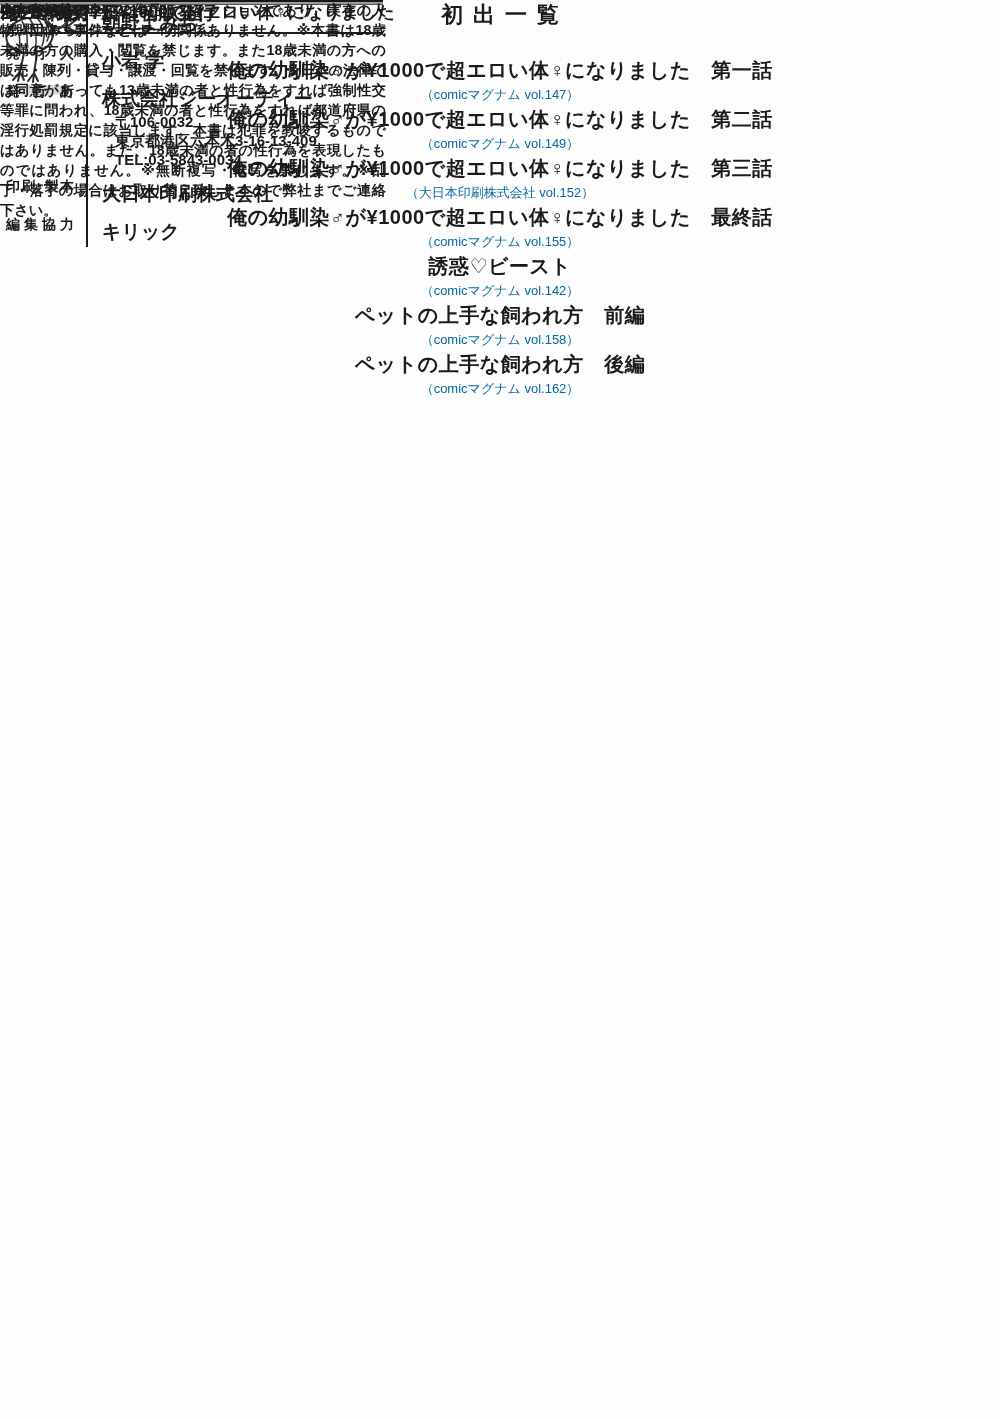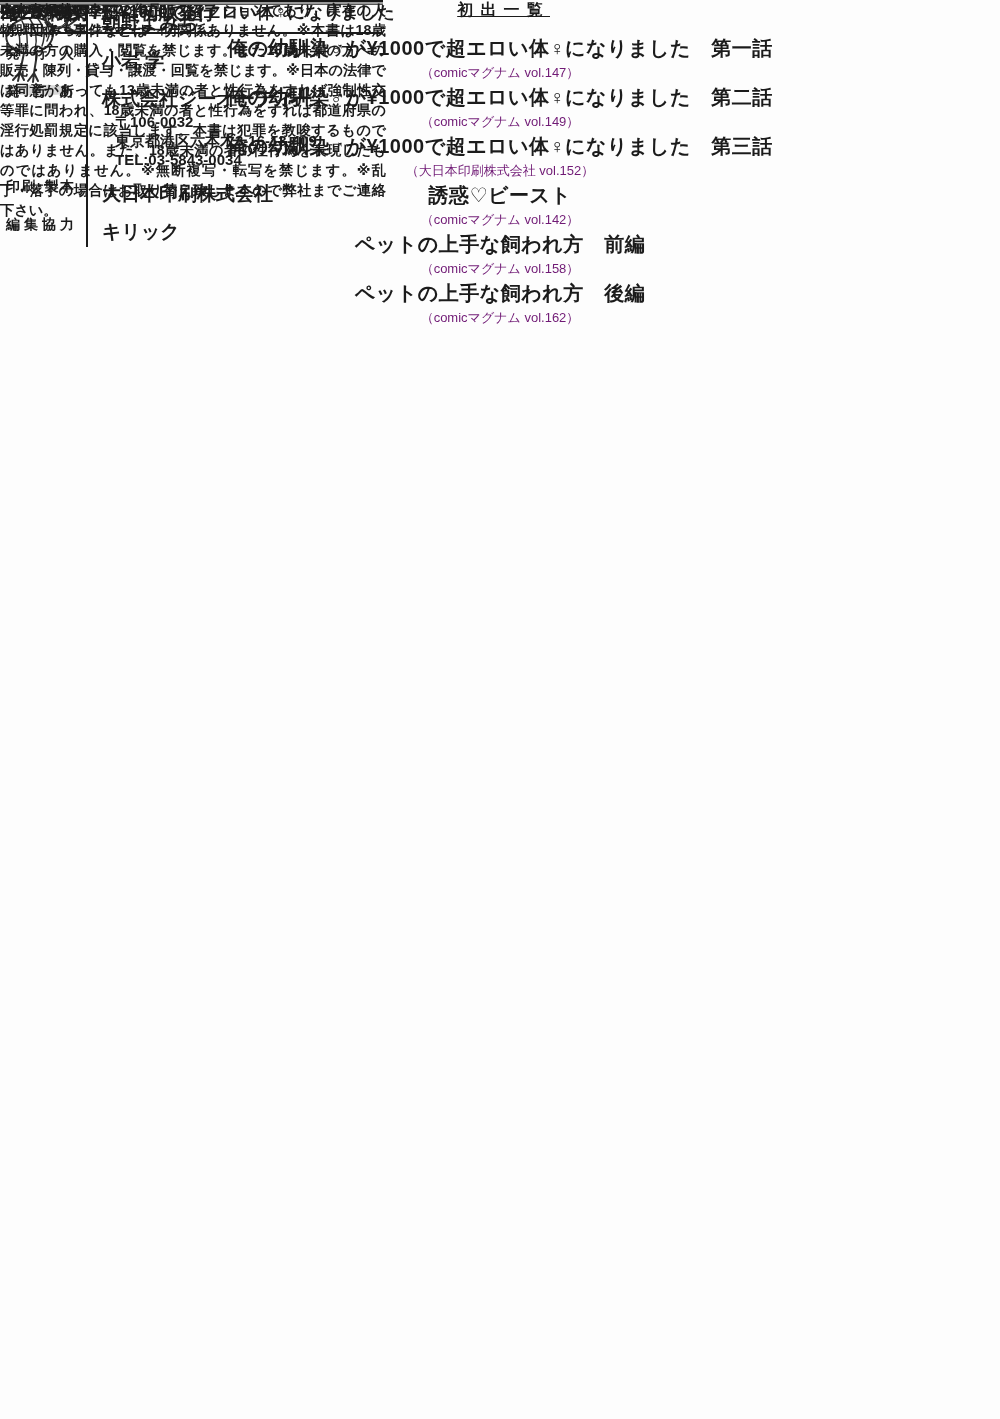--- a/index.html
+++ b/index.html
@@ -9,27 +9,26 @@
     font-family:"Liberation Sans","DejaVu Sans",sans-serif;
     color:#1b1b1b;
     position:relative;
     overflow:hidden;
   }
   .page{position:absolute;inset:0;}
 
   
   .pub-section{position:absolute;left:0;top:146;width:1000px;text-align:center;}
   .pub-heading{
-    font-size:16px;font-weight:700;letter-spacing:0.45em;padding-left:0.45em;
-    margin:0 0 14px 0;
-    text-decoration:underline;
+    font-size:22px;font-weight:700;letter-spacing:0.45em;padding-left:0.45em;
+    margin:0 0 27px 0;
   }
   .pub-entry{margin:0;}
   .entry-title{font-size:20px;font-weight:700;line-height:27px;letter-spacing:0.5px;}
-  .entry-source{font-size:13px;font-weight:500;line-height:22px;color:#701a75;}
+  .entry-source{font-size:13px;font-weight:500;line-height:22px;color:#0369a1;}
 
   
   .logo-wrap{position:absolute;left:244;top:779;width:92px;height:98px;}
   .imprint{position:absolute;left:330;top:819;font-size:15px;font-weight:700;letter-spacing:1px;}
   .book-title{
     position:absolute;left:310;top:847;width:383px;
     font-size:17.5px;font-weight:700;white-space:nowrap;
     padding-bottom:8px;border-bottom:2.5px solid #1b1b1b;
   }
   .print-date{position:absolute;left:310;top:888;font-size:19px;font-weight:700;}
@@ -74,20 +73,24 @@
     <div class="pub-entry">
       <div class="entry-title">俺の幼馴染♂が¥1000で超エロい体♀になりました　第二話</div>
       <div class="entry-source">（comicマグナム vol.149）</div>
     </div>
 
     <div class="pub-entry">
       <div class="entry-title">俺の幼馴染♂が¥1000で超エロい体♀になりました　第三話</div>
       <div class="entry-source">（大日本印刷株式会社 vol.152）</div>
     </div>
 
+    <div class="pub-entry">
+      <div class="entry-title">俺の幼馴染♂が¥1000で超エロい体♀になりました　最終話</div>
+      <div class="entry-source">（comicマグナム vol.155）</div>
+    </div>
 
 
     <div class="pub-entry">
       <div class="entry-title">誘惑♡ビースト</div>
       <div class="entry-source">（comicマグナム vol.142）</div>
     </div>
 
     <div class="pub-entry">
       <div class="entry-title">ペットの上手な飼われ方　前編</div>
       <div class="entry-source">（comicマグナム vol.158）</div>

